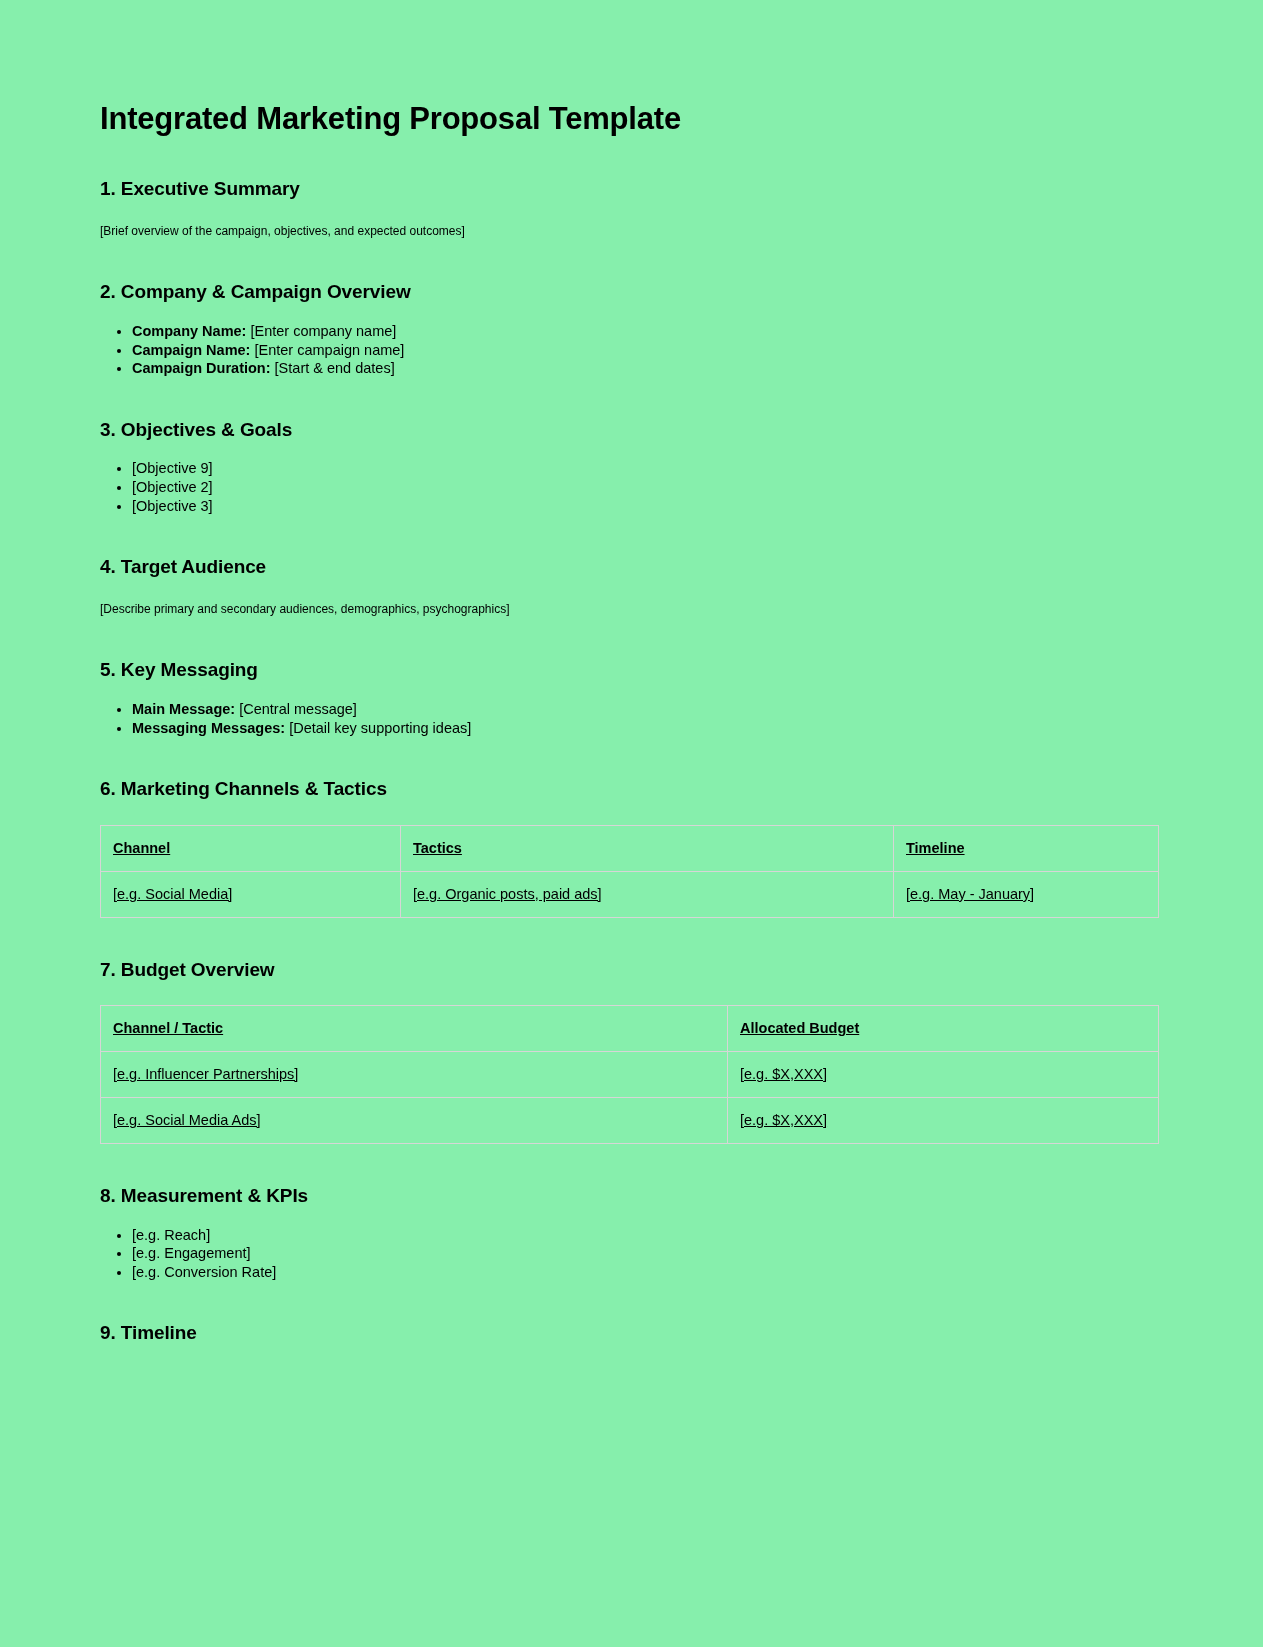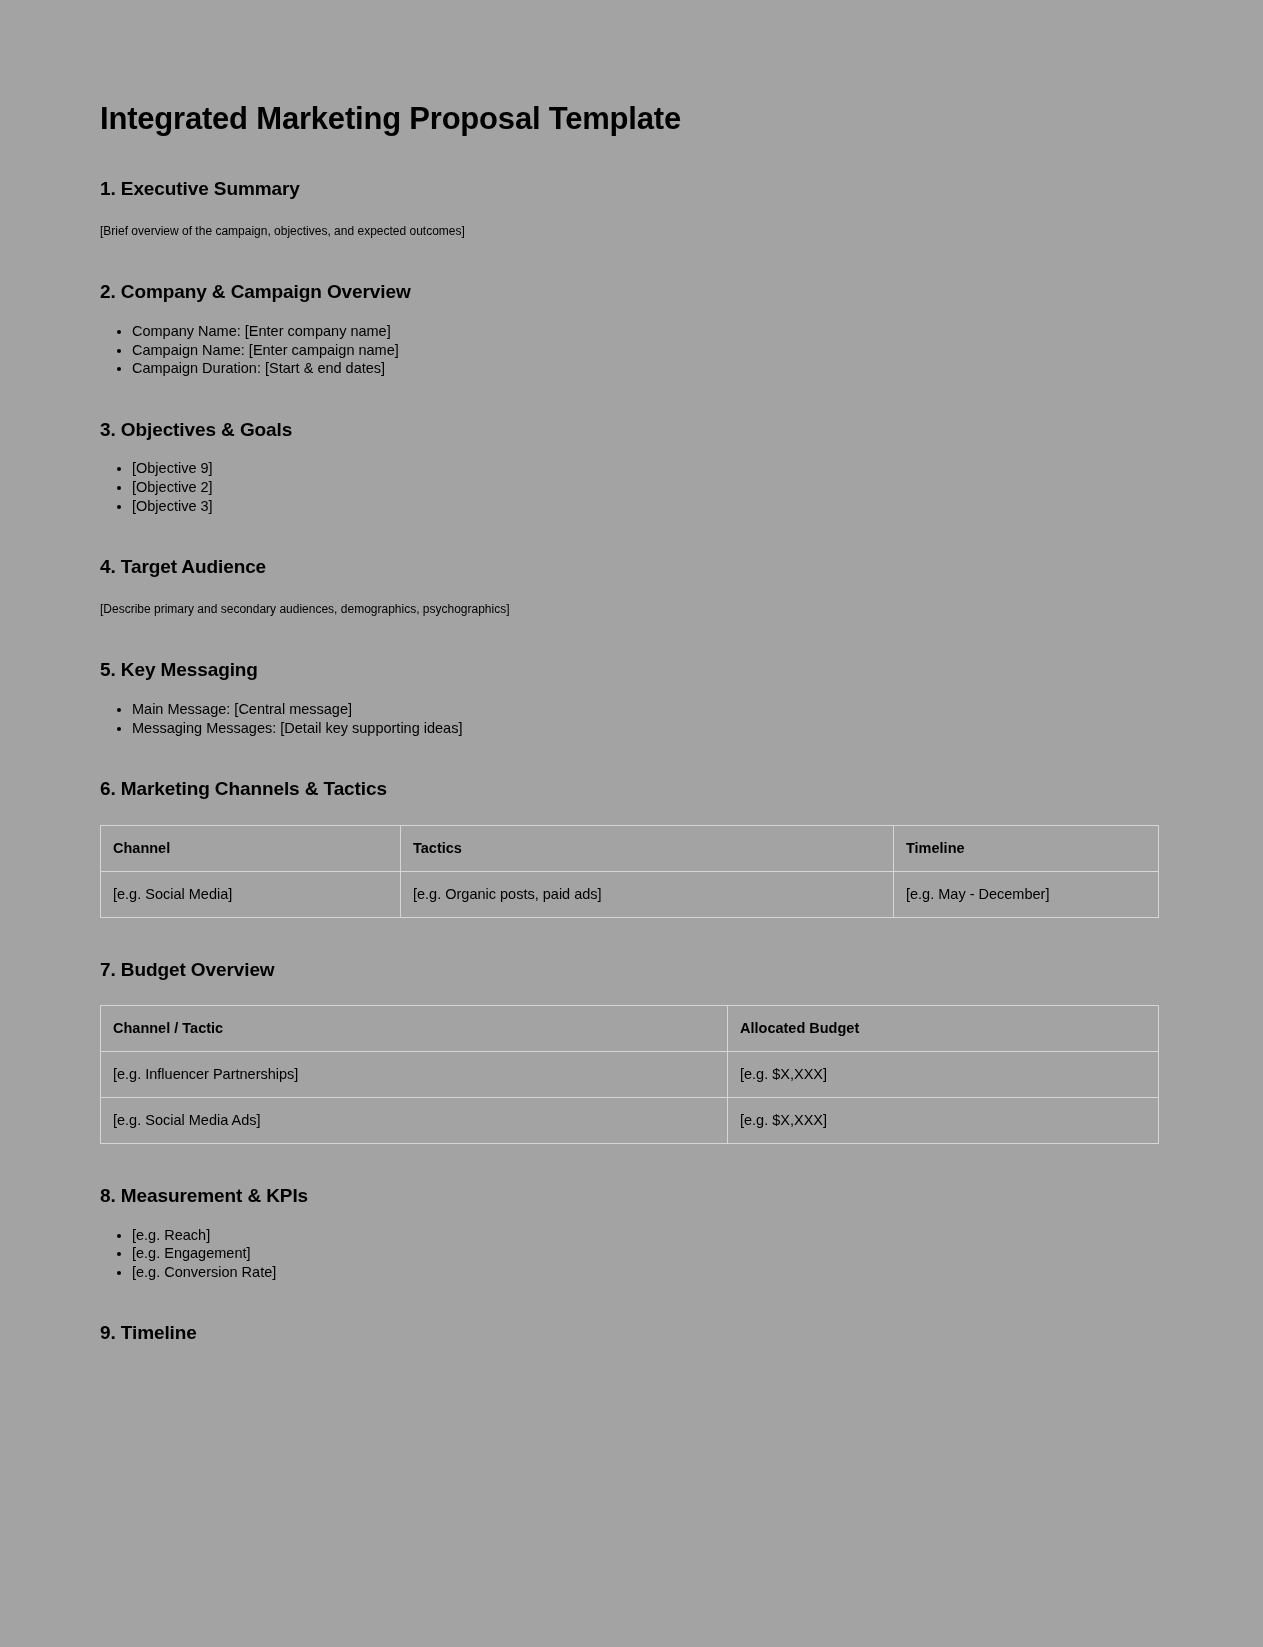--- a/index.html
+++ b/index.html
@@ -10,21 +10,21 @@
   body {
     width: 1263px;
     min-height: 1647px;
     font-family: "Liberation Sans", sans-serif;
     color: #000000;
     -webkit-font-smoothing: antialiased;
   }
   .page {
     width: 1263px;
     min-height: 1647px;
-    background: #a3a3a3;
+    background: #86efac;
     box-sizing: border-box;
     padding: 100px 100px 80px 100px;
   }
   .doc-title {
     font-size: 31px;
     font-weight: bold;
     line-height: 1.2;
     margin: 0 0 0 0;
     letter-spacing: -0.2px;
   }
@@ -52,28 +52,29 @@
     padding-left: 32px;
     list-style-type: disc;
   }
   ul.bullets li {
     font-size: 14.5px;
     line-height: 1.28;
     margin: 0;
     padding: 0;
   }
   ul.bullets li .lbl {
-    font-weight: normal;
+    font-weight: bold;
   }
   table.doc-table {
     border-collapse: collapse;
     width: 1058px;
     margin: 24px 0 0 0;
     table-layout: fixed;
     font-size: 14.5px;
+    text-decoration: underline;
   }
   table.doc-table th,
   table.doc-table td {
     border: 1px solid #d6d6d6;
     text-align: left;
     vertical-align: middle;
     padding: 13px 12px;
     font-weight: normal;
     line-height: 1.3;
   }
@@ -143,21 +144,21 @@
         <tr>
           <th>Channel</th>
           <th>Tactics</th>
           <th>Timeline</th>
         </tr>
       </thead>
       <tbody>
         <tr>
           <td>[e.g. Social Media]</td>
           <td>[e.g. Organic posts, paid ads]</td>
-          <td>[e.g. May - December]</td>
+          <td>[e.g. May - January]</td>
         </tr>
       </tbody>
     </table>
   </div>
 
   <div class="section">
     <h2 class="section-heading">7. Budget Overview</h2>
     <table class="doc-table">
       <colgroup>
         <col class="t2-c1">

